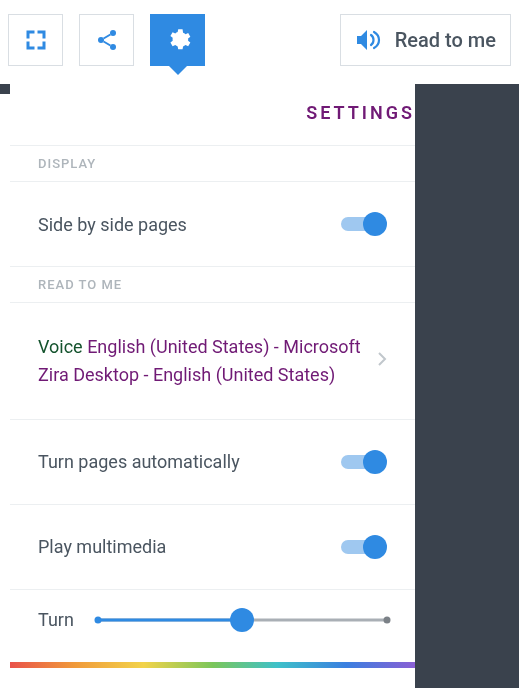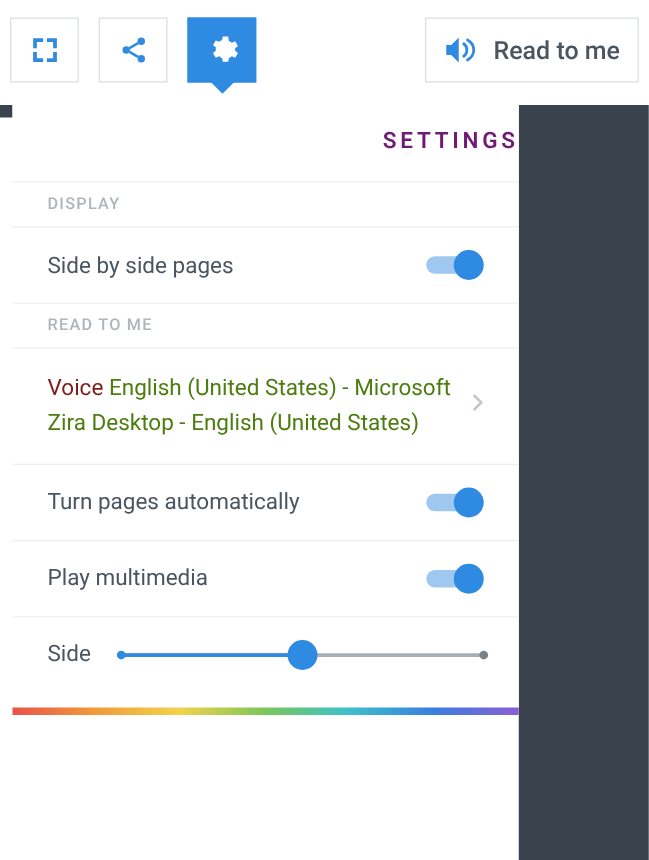--- a/index.html
+++ b/index.html
@@ -90,40 +90,40 @@
   }
   .section-head {
     font-size: 13px;
     letter-spacing: 1px;
     color: #aeb5bb;
     padding: 10px 28px;
     border-top: 1px solid #eceff1;
     font-weight: 500;
   }
   .row {
-    padding: 18px 28px;
+    padding: 30px 28px;
     border-top: 1px solid #eceff1;
     display: flex;
     align-items: center;
     justify-content: space-between;
     gap: 14px;
   }
   .row .label {
     font-size: 18px;
     color: #4a5560;
     flex: 1;
   }
   .voice-row .label {
     line-height: 1.55;
   }
   .voice-row .label .vname {
-    color: #7f1d1d;
+    color: #14532d;
   }
   .voice-row .label .vdesc {
-    color: #4d7c0f;
+    color: #701a75;
     margin-top: 16px;
   }
   .chev {
     color: #c1c7cc;
     font-size: 18px;
   }
 
   
   .toggle {
     width: 46px; height: 24px;
@@ -271,21 +271,21 @@
 
   <div class="row">
     <div class="label">Play multimedia</div>
     <div class="toggle">
       <div class="track"></div>
         <div class="knob"></div>
     </div>
   </div>
 
   <div class="slider-row">
-    <div class="label">Side</div>
+    <div class="label">Turn</div>
     <div class="slider">
       <div class="rail"></div>
       <div class="fill"></div>
       <div class="dot-start"></div>
       <div class="dot-end"></div>
       <div class="thumb"></div>
     </div>
   </div>
 
   <div class="rainbow"></div>

